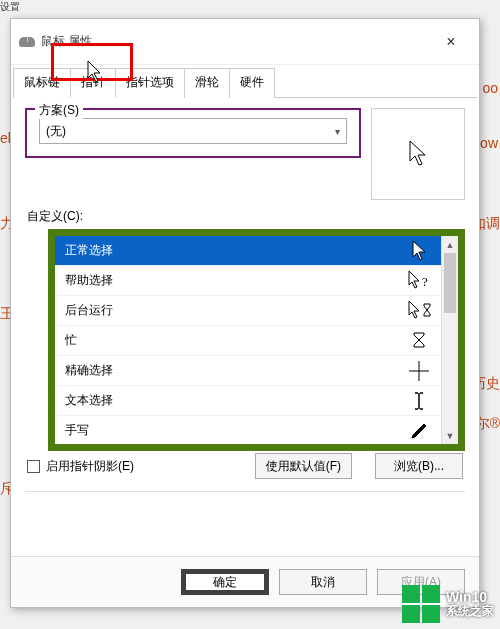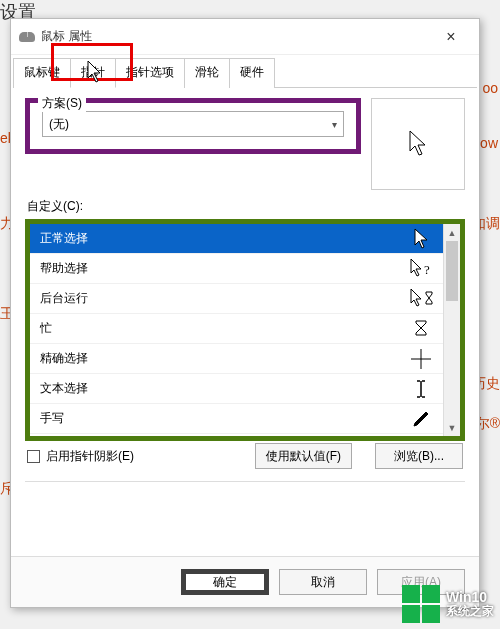--- a/index.html
+++ b/index.html
@@ -30,21 +30,21 @@
       width: 470px;
       height: 590px;
       background: #fff;
       border: 1px solid #bbb;
       box-shadow: 2px 2px 8px rgba(0,0,0,0.3);
       z-index: 10;
       display: flex;
       flex-direction: column;
     }
     .titlebar {
-      height: 36px;
+      height: 46px;
       display: flex;
       align-items: center;
       padding: 13px 8px;
       border-bottom: 1px solid #eee;
     }
     .titlebar .mouse-ico {
       width: 16px; height: 10px;
       background: #888;
       border-radius: 5px 5px 3px 3px;
       margin-right: 6px;
@@ -97,21 +97,21 @@
       left: 85px;
       z-index: 21;
       pointer-events: none;
     }
     .content {
       flex: 1;
       padding: 10px 14px;
       position: relative;
     }
     .scheme-group {
-      border: 5px solid #701a75;
+      border: 2px solid #701a75;
       padding: 8px 12px 12px 12px;
       position: relative;
       margin-bottom: 8px;
     }
     .scheme-group .legend {
       position: absolute;
       top: -8px; left: 8px;
       background: #fff;
       padding: 0 4px;
       font-size: 12px;
@@ -154,22 +154,23 @@
       height: 92px;
       border: 1px solid #ccc;
       display: flex;
       align-items: center;
       justify-content: center;
       background: #fff;
     }
     .custom-label { margin: 8px 0 4px 2px; }
     .listbox-wrap {
       display: flex;
-      border: 5px solid #4d7c0f;
+      border: 7px solid #4d7c0f;
       height: 222px;
+      margin-left: 23px;
     }
     .listbox {
       flex: 1;
       overflow: hidden;
       background: #fff;
     }
     .listitem {
       height: 30px;
       display: flex;
       align-items: center;
@@ -247,21 +248,21 @@
       display: grid;
       grid-template-columns: 18px 18px;
       grid-template-rows: 18px 18px;
       gap: 2px;
     }
     .wm-sq { background: #16b14b; }
     .wm-text { display:flex; flex-direction:column; line-height:1.1; }
     .wm-text .l1 { font-size: 14px; text-shadow: 0 0 3px rgba(0,0,0,0.8); }
     .wm-text .l2 { font-size: 12px; text-shadow: 0 0 3px rgba(0,0,0,0.8); }
     .top-frag {
-      position:absolute; top:0; left:0; color:#333; font-size:18px; z-index:1;
+      position:absolute; top:0; left:0; color:#333; font-size:10px; z-index:1;
     }
   </style>
 </head>
 <body>
 
 <div class="bg-fragments">
   <span class="top-frag">设置</span>
   <span class="bg-text" style="top:130px; left:0;">ek</span>
   <span class="bg-text" style="top:215px; left:0;">力</span>
   <span class="bg-text" style="top:305px; left:0;">王</span>

